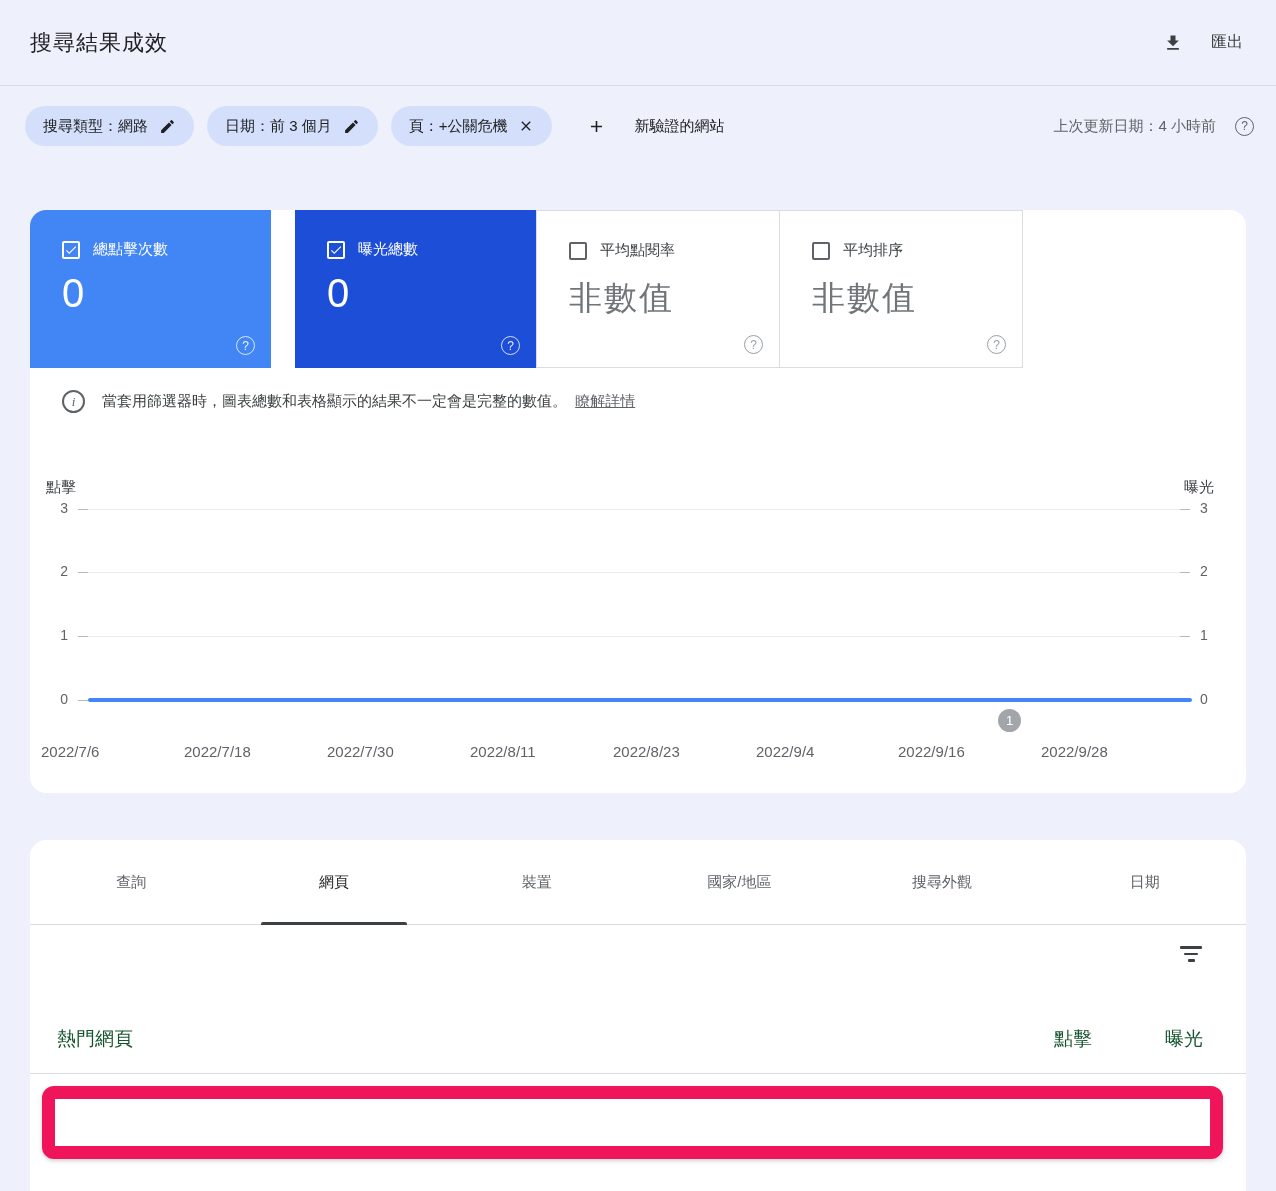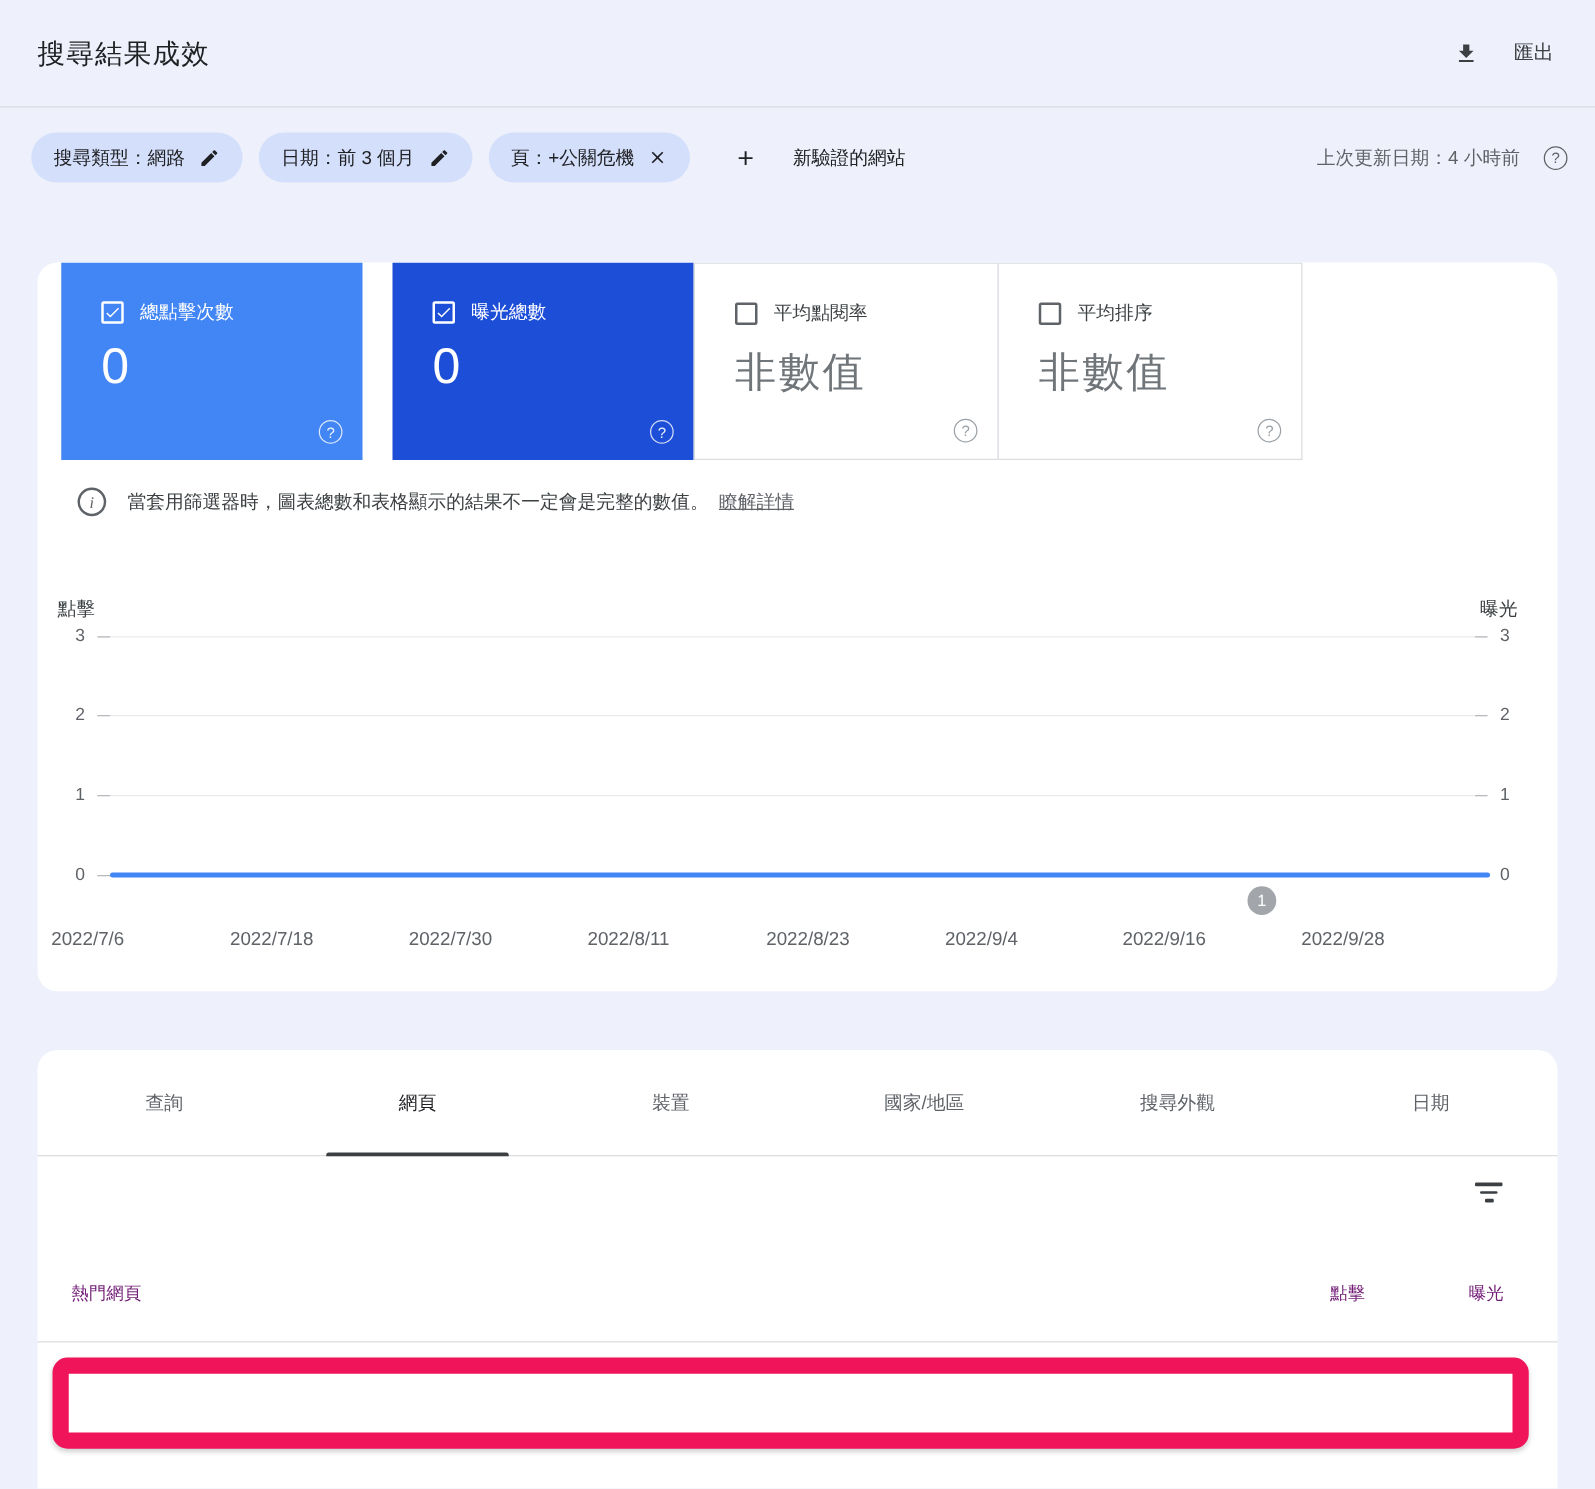--- a/index.html
+++ b/index.html
@@ -23,21 +23,21 @@
   .add-site { display:flex; align-items:center; gap:28px; margin-left:22px; font-size:15px;
               color:#202124; cursor:pointer; white-space:nowrap; }
   .last-updated { margin-left:auto; display:flex; align-items:center; gap:19px;
                   font-size:15px; color:#5f6368; white-space:nowrap; }
   .help-ring { width:19px; height:19px; border:1.5px solid #5f6368; border-radius:50%;
                display:flex; align-items:center; justify-content:center; font-size:12px; color:#5f6368; }
 
   
   .chart-panel { position:absolute; left:30px; top:210px; width:1216px; height:583px;
                  background:#fff; border-radius:16px; overflow:hidden; }
-  .cards { display:flex; height:158px;padding-left:19px; }
+  .cards { display:flex; height:158px; }
   .card { flex:0 0 241px; position:relative; padding:30px 0 0 32px; cursor:pointer; }
   .card.blue   { background:#4285f4; color:#fff; }
   .card.purple { background:#1d4ed8; color:#fff;margin-left:24px; }
   .card.plain  { flex-basis:244px; background:#fff; border:1px solid #dadce0; color:#3c4043; }
   .card.plain + .card.plain { margin-left:-1px; }
   .card-top { display:flex; align-items:center; gap:13px; font-size:15px; }
   .cb { width:18px; height:18px; border-radius:2px; flex:0 0 auto;
         display:flex; align-items:center; justify-content:center; }
   .cb.on  { border:2px solid #fff; }
   .cb.off { border:2px solid #5f6368; }
@@ -79,21 +79,21 @@
   .tab { flex:1; display:flex; align-items:center; justify-content:center; font-size:15px;
          color:#5f6368; position:relative; cursor:pointer; }
   .tab.active { color:#202124; }
   .tab.active::after { content:""; position:absolute; bottom:-1px; left:50%; transform:translateX(-50%);
                        width:146px; height:3px; background:#3c4043; border-radius:2px 2px 0 0; }
   .filter-icon { position:absolute; right:44px; top:106px; width:22px; height:16px; cursor:pointer;
                  display:flex; flex-direction:column; align-items:center; gap:4px; }
   .filter-icon span { display:block; height:2.5px; background:#3c4043; border-radius:1px; }
   .filter-icon span:nth-child(1){ width:22px; } .filter-icon span:nth-child(2){ width:14px; }
   .filter-icon span:nth-child(3){ width:7px; }
-  .col-head { position:absolute; top:186px; font-size:14px; color:#701a75; cursor:pointer; }
+  .col-head { position:absolute; top:186px; font-size:19px; color:#14532d; cursor:pointer; }
   .col-head.primary { left:27px; }
   .col-head.clicks { right:154px; }
   .col-head.imps   { right:43px; }
   .table-head-divider { position:absolute; top:233px; left:0; width:100%; height:1px; background:#dadce0; }
 
   .highlight-box { position:absolute; left:12px; top:246px; width:1181px; height:73px;
                    border:13px solid #f0145a; border-radius:12px; background:#fff;
                    box-shadow:0 2px 4px rgba(0,0,0,.18); }
 </style>
 </head>

